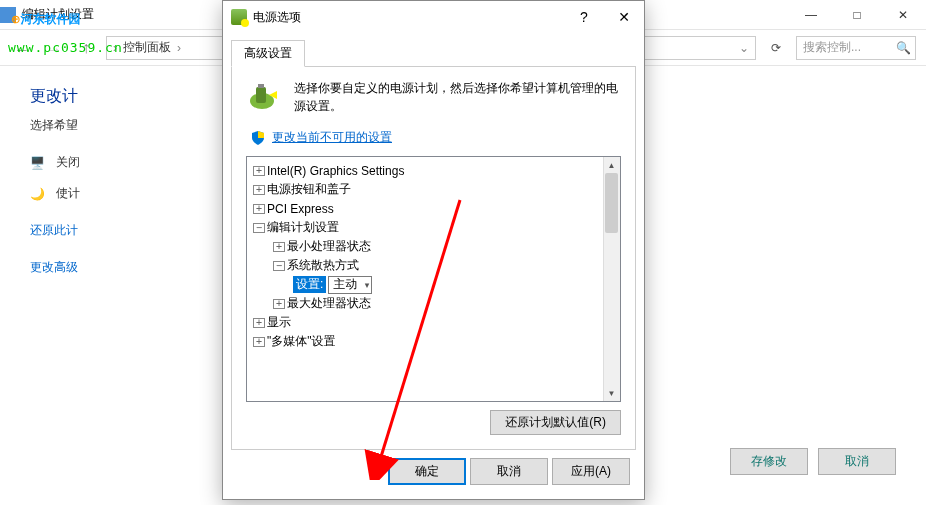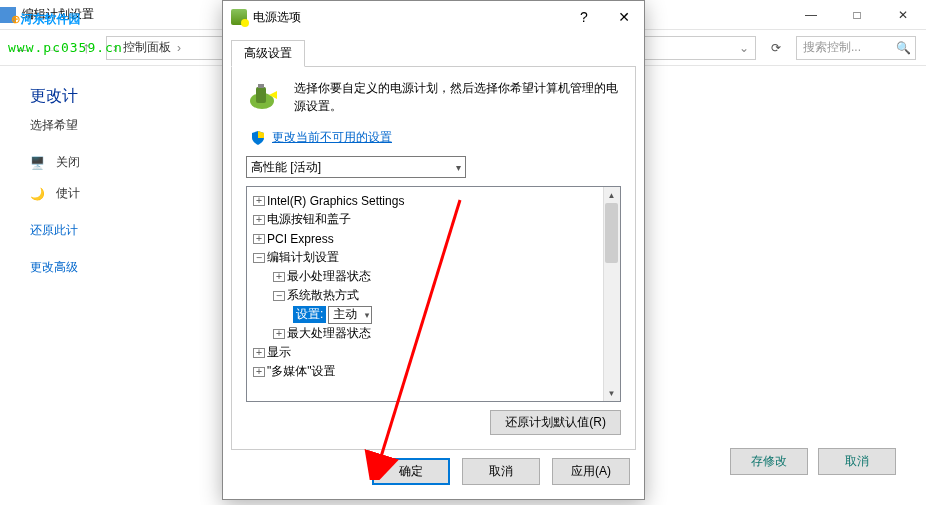--- a/index.html
+++ b/index.html
@@ -63,21 +63,21 @@
     .expander { width:12px; display:inline-flex; justify-content:center; font-family: monospace; color:#666; margin-right:2px; border:1px solid #888; height:10px; line-height:8px; font-size:10px;}
     .lvl0 { padding-left: 2px; }
     .lvl1 { padding-left: 22px; }
     .lvl2 { padding-left: 42px; }
     .setting-label { background:#0078d7; color:#fff; padding: 0 3px; }
     .setting-combo { display:inline-flex; align-items:center; border:1px solid #7a7a7a; height:18px; padding:0 14px 0 4px; margin-left:2px; position:relative; background:#fff;}
     .setting-combo:after{content:"▾"; position:absolute; right:2px; font-size:9px; color:#555;}
     .restore-row { text-align:right; margin-bottom:4px; }
     .dlg-btn { padding: 3px 14px; border:1px solid #adadad; background:#e1e1e1; min-width:78px; }
     .dlg-btn.primary { border:2px solid #0078d7; }
-    .dlg-footer { display:flex; justify-content:flex-end; gap:12px; padding: 0 14px 14px 0; }
+    .dlg-footer { display:flex; justify-content:flex-end; gap:4px; padding: 0 14px 14px 0; }
 
     
     .red-arrow { position:absolute; left: 250px; top: 190px; z-index: 20; pointer-events:none; }
   </style>
 </head>
 <body>
 
 <div class="watermark">
   <span class="orange">⊕</span><span class="blue">河东软件园</span>
 </div>
@@ -156,23 +156,20 @@
     <div class="dlg-shield-row">
       <span class="shield-icon">
         <svg viewBox="0 0 16 16">
             <path d="M8 1 L14 3 V8 C14 12 8 15 8 15 C8 15 2 12 2 8 V3 Z" fill="#0078d7"></path>
             <path d="M8 1 L14 3 V8 L8 8 Z" fill="#ffd700"></path>
             <path d="M8 8 L2 8 V3 L8 1 Z" fill="#4caf50" opacity="0"></path>
           </svg>
       </span>
       <span class="dlg-shield-link">更改当前不可用的设置</span>
     </div>
-    <div class="dlg-combo">
-      <span>高性能 [活动]</span>
-    </div>
 
     <div class="tree-container">
       <div class="tree">
         <div class="tree-item lvl0">
             <span class="expander">+</span>
             <span>Intel(R) Graphics Settings</span>
           </div>
         <div class="tree-item lvl0">
             <span class="expander">+</span>
             <span>电源按钮和盖子</span>

